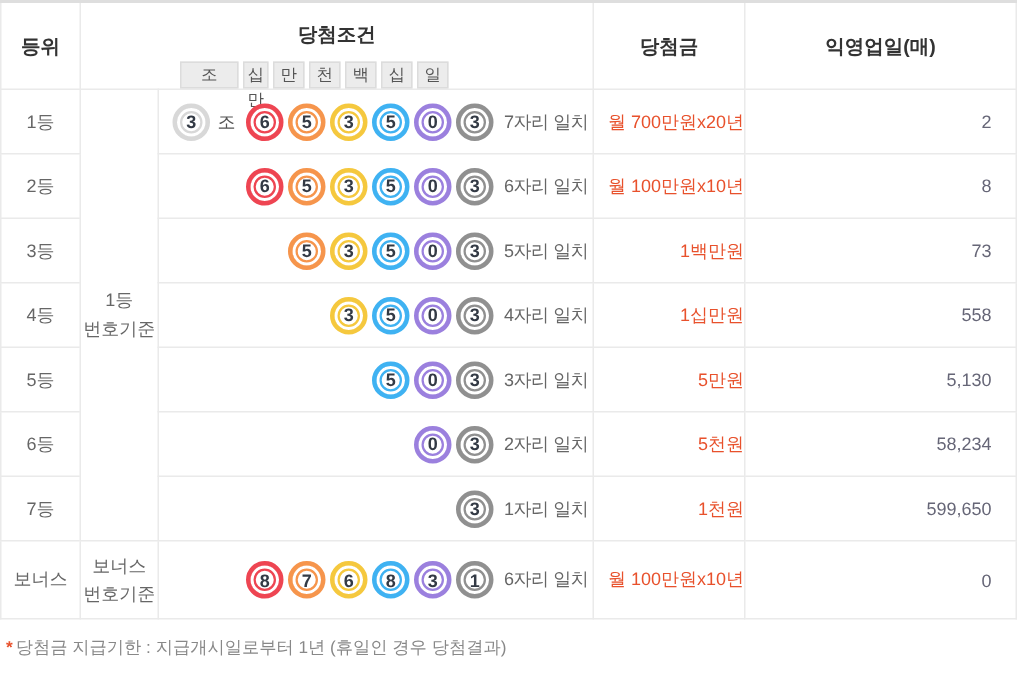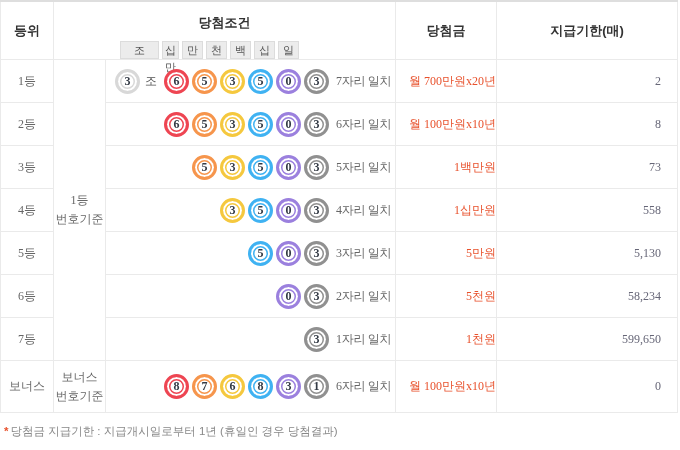--- a/index.html
+++ b/index.html
@@ -55,21 +55,21 @@
     height:18px;
     line-height:17px;
     text-align:center;
     box-sizing:border-box;
     display:inline-block;
   }
   .pos-jo{width:39px;}
   .pos-w2{width:17px;}
   .pos-w1{width:21px;}
 
-  tbody td{height:43px;font-size:12px;color:#666;vertical-align:middle;font-family:Liberation Serif, serif;}
+  tbody td{height:43px;font-size:12px;color:#666;vertical-align:middle;}
   tr.bonus-row td{height:52px;border-top:1px solid #c9c9c9;}
   td.rank{text-align:center;}
   td.group{text-align:center;line-height:1.55;color:#666;}
   td.prize{text-align:right;color:#e8512c;}
   td.result{text-align:right;padding-right:16px;color:#667;}
 
   .cond-inner{
     display:flex;
     align-items:center;
     justify-content:flex-end;
@@ -126,21 +126,21 @@
           <span class="pos-box pos-jo">조</span>
           <span class="pos-box pos-w2">십만</span>
           <span class="pos-box pos-w1">만</span>
           <span class="pos-box pos-w1">천</span>
           <span class="pos-box pos-w1">백</span>
           <span class="pos-box pos-w1">십</span>
           <span class="pos-box pos-w1">일</span>
         </div>
       </th>
       <th>당첨금</th>
-      <th>지급기한(매)</th>
+      <th>익영업일(매)</th>
     </tr>
   </thead>
   <tbody>
     <tr>
       <td class="rank">1등</td>
       <td class="group" rowspan="7">
         <div>1등</div>
         <div>번호기준</div>
       </td>
       <td class="cond">

